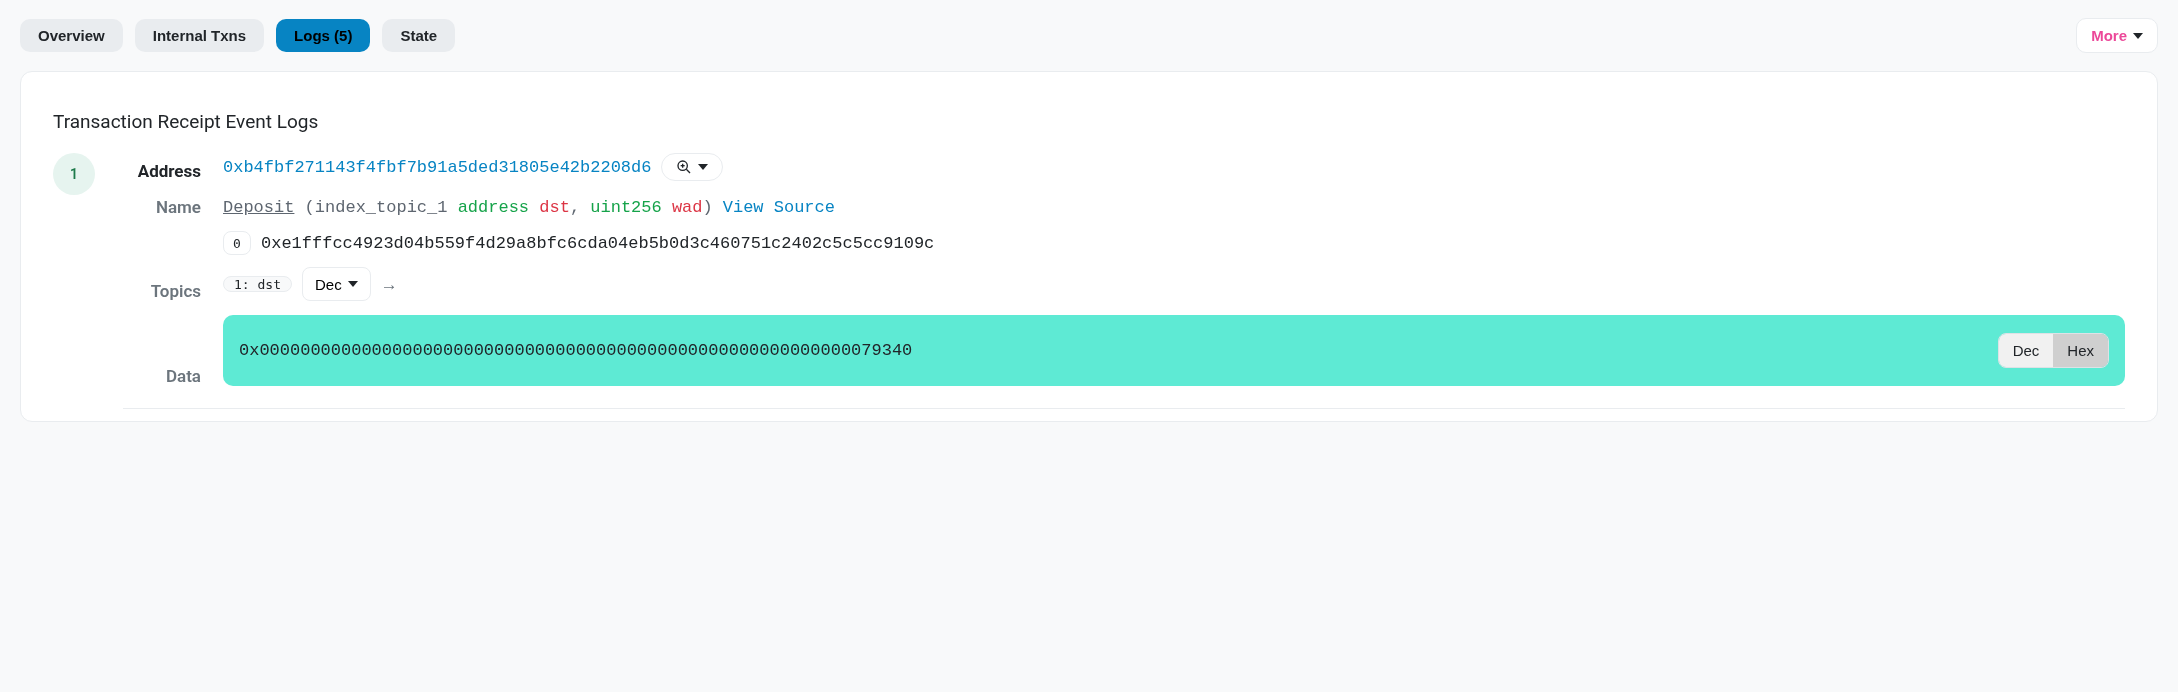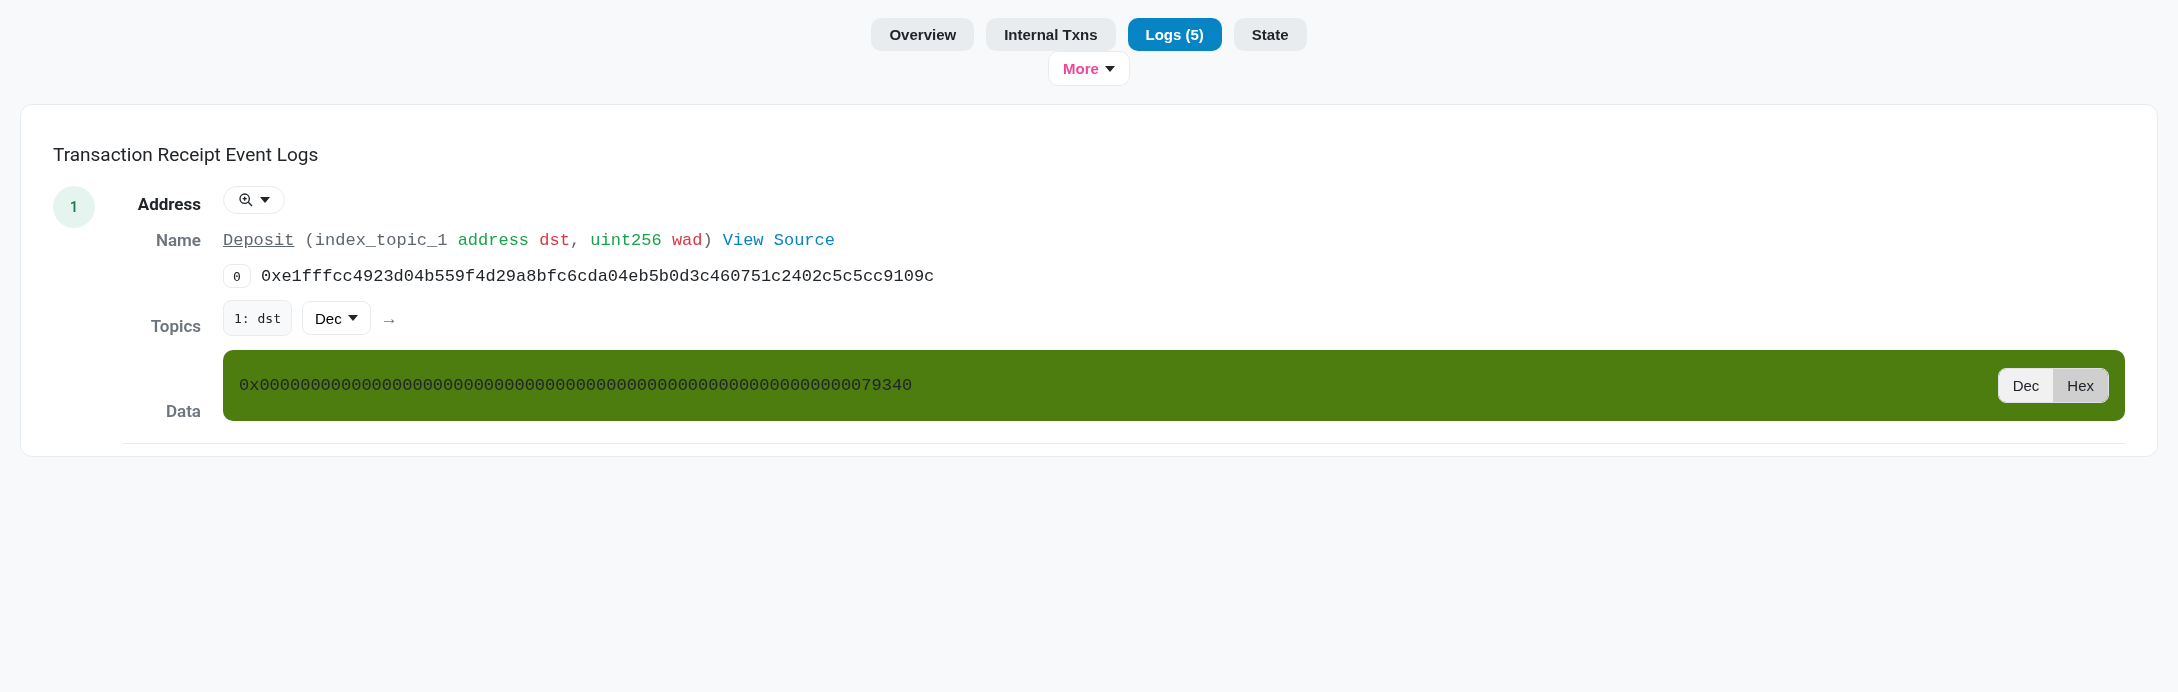--- a/index.html
+++ b/index.html
@@ -8,34 +8,33 @@
       background: #f8f9fa;
       font-size: 14px;
       color: #212529;
     }
     .container { padding: 18px 20px; }
     .tabs-row {
       display: flex;
       align-items: center;
       justify-content: space-between;
       margin-bottom: 18px;
-      flex-direction: column;
     }
     .tabs { display: flex; gap: 12px; }
     .tab {
       padding: 8px 18px;
       border-radius: 10px;
       background: #e9ecef;
       color: #212529;
       font-weight: 600;
       font-size: 15px;
       cursor: pointer;
       border: none;
     }
-    .tab.active { background: #0784c3; color: #ffffff; }
+    .tab.active { background: #0784c3; color: #000000; }
     .more-btn {
       display: flex;
       align-items: center;
       gap: 6px;
       background: #fff;
       border: 1px solid #e9ecef;
       border-radius: 10px;
       padding: 8px 14px;
       font-weight: 600;
       font-size: 15px;
@@ -109,21 +108,21 @@
       border: 1px solid #e9ecef;
       border-radius: 8px;
       font-family: SFMono-Regular, Menlo, Monaco, Consolas, monospace;
       font-size: 13px;
       color: #212529;
       background: #fff;
     }
     .topic-label {
       display: inline-flex;
       align-items: center;
-      height: 36px;
+      height: 16px;
       padding: 0 10px;
       border: 1px solid #e9ecef;
       border-radius: 8px;
       font-family: SFMono-Regular, Menlo, Monaco, Consolas, monospace;
       font-size: 13px;
       color: #212529;
       background: #f8f9fa;
     }
     .format-select {
       display: inline-flex;
@@ -132,21 +131,21 @@
       height: 34px;
       padding: 0 12px;
       border: 1px solid #e9ecef;
       border-radius: 8px;
       font-size: 15px;
       background: #fff;
       cursor: pointer;
     }
     .arrow { color: #6c757d; font-size: 17px; }
     .data-block {
-      background: #4d7c0f;
+      background: #5eead4;
       border-radius: 10px;
       padding: 18px 16px;
       display: flex;
       align-items: center;
       gap: 14px;
     }
     .data-value { flex: 1; word-break: break-all; }
     .dec-hex {
       display: flex;
       border: 1px solid #dee2e6;
@@ -194,20 +193,21 @@
     <h2 class="panel-title">Transaction Receipt Event Logs</h2>
 
     <div class="log-entry">
       <div class="log-index">1</div>
 
       <div class="log-body">
 
         <div class="row">
           <div class="row-label strong">Address</div>
           <div class="row-content">
+            <a class="mono link">0xb4fbf271143f4fbf7b91a5ded31805e42b2208d6</a>
             <button class="zoom-btn">
               <svg width="16" height="16" viewBox="0 0 24 24" fill="none" stroke="#212529" stroke-width="2">
                 <circle cx="10" cy="10" r="7"></circle>
                 <line x1="21" y1="21" x2="15.5" y2="15.5"></line>
                 <line x1="10" y1="7" x2="10" y2="13"></line>
                 <line x1="7" y1="10" x2="13" y2="10"></line>
               </svg>
               <span class="chevron-down"></span>
             </button>
           </div>

